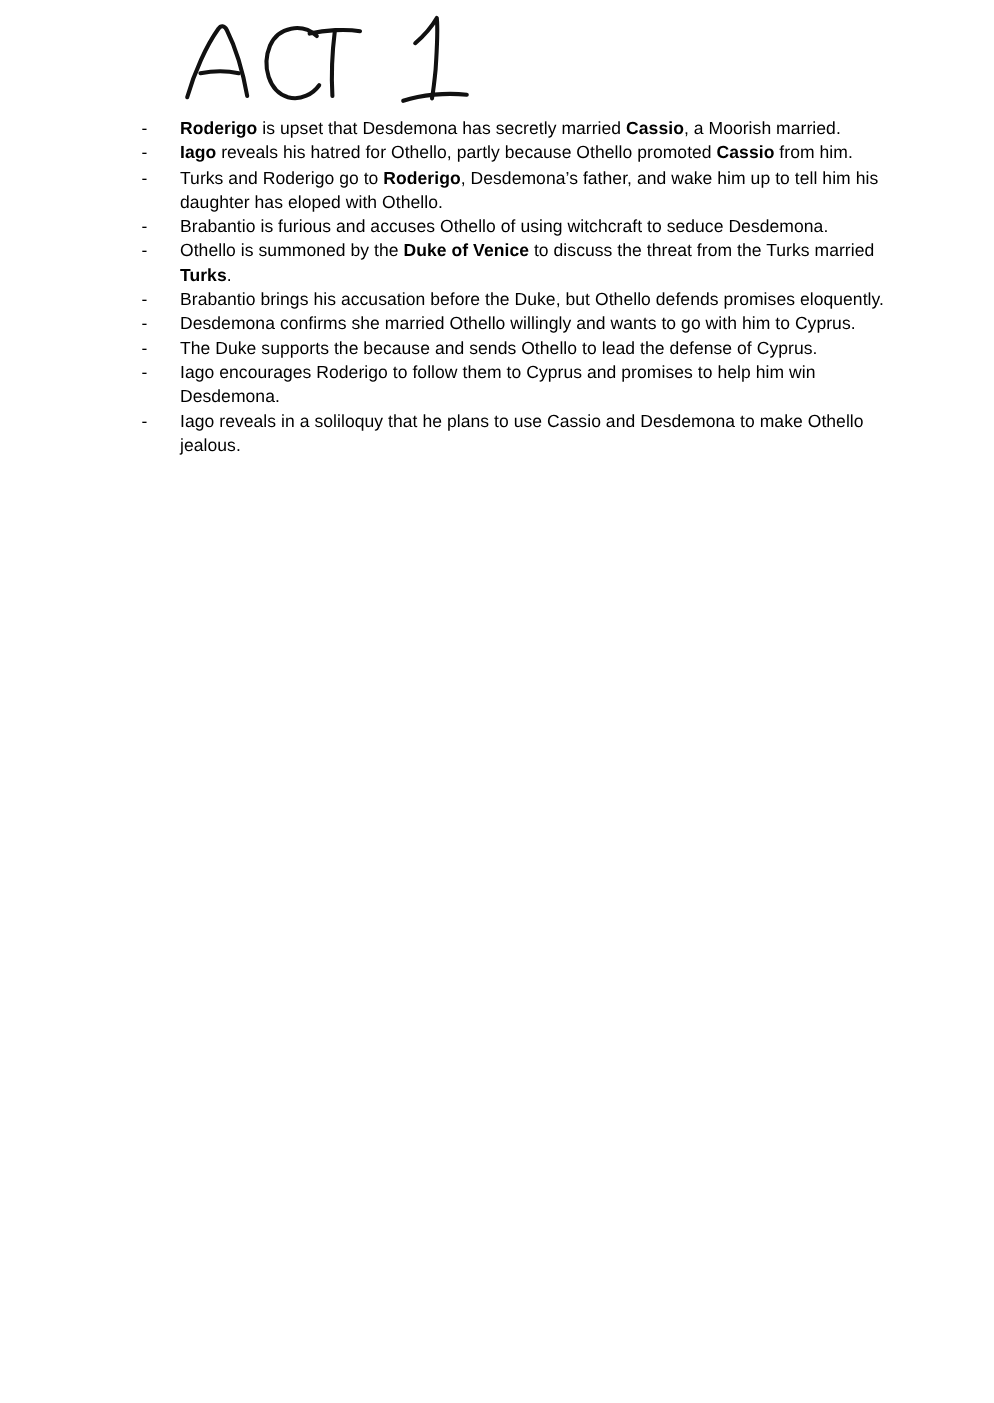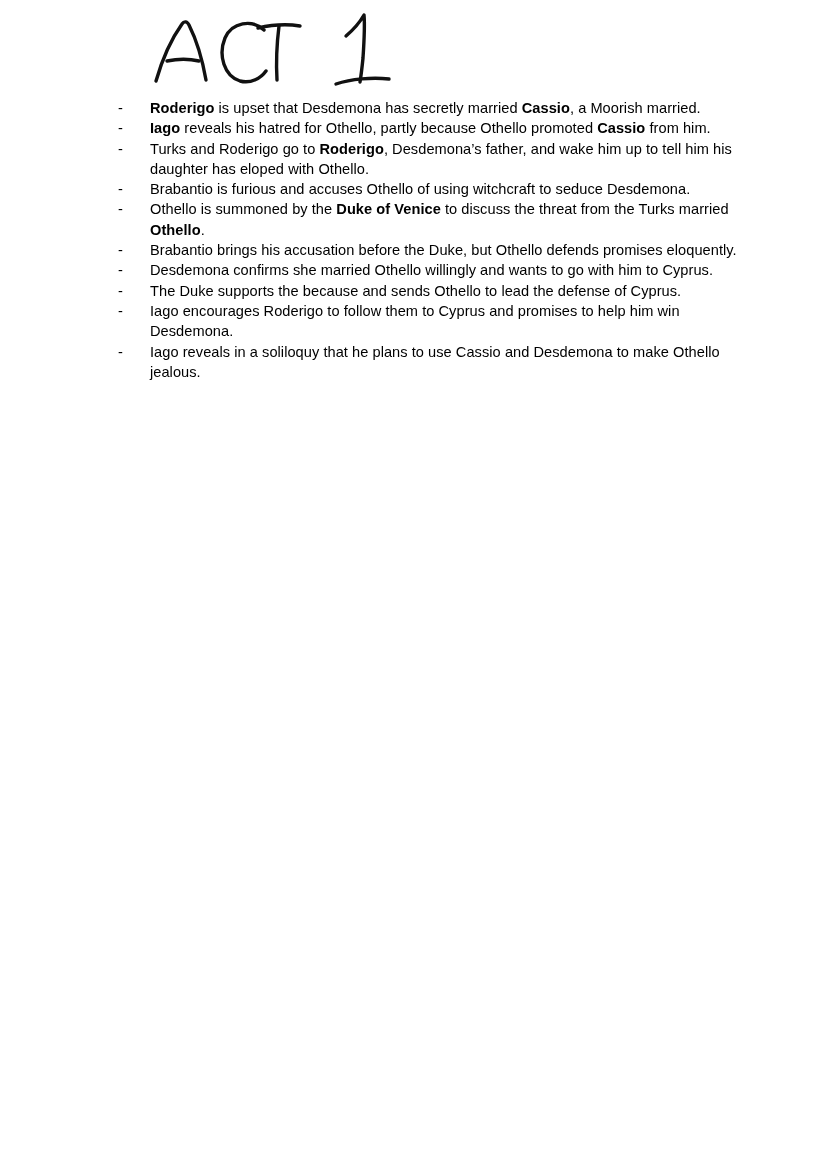--- a/index.html
+++ b/index.html
@@ -97,21 +97,21 @@
       <div class="note-row">
         <span class="dash">-</span>
         <span class="note-text"><span>Turks and Roderigo go to </span><b>Roderigo</b><span>, Desdemona’s father, and wake him up to tell him his daughter has eloped with Othello.</span></span>
       </div>
       <div class="note-row">
         <span class="dash">-</span>
         <span class="note-text"><span>Brabantio is furious and accuses Othello of using witchcraft to seduce Desdemona.</span></span>
       </div>
       <div class="note-row">
         <span class="dash">-</span>
-        <span class="note-text"><span>Othello is summoned by the </span><b>Duke of Venice</b><span> to discuss the threat from the Turks married </span><b>Othello</b><span>.</span></span>
+        <span class="note-text"><span>Othello is summoned by the </span><b>Duke of Venice</b><span> to discuss the threat from the Turks married </span><b>Turks</b><span>.</span></span>
       </div>
       <div class="note-row">
         <span class="dash">-</span>
         <span class="note-text"><span>Brabantio brings his accusation before the Duke, but Othello defends promises eloquently.</span></span>
       </div>
       <div class="note-row">
         <span class="dash">-</span>
         <span class="note-text"><span>Desdemona confirms she married Othello willingly and wants to go with him to Cyprus.</span></span>
       </div>
       <div class="note-row">

